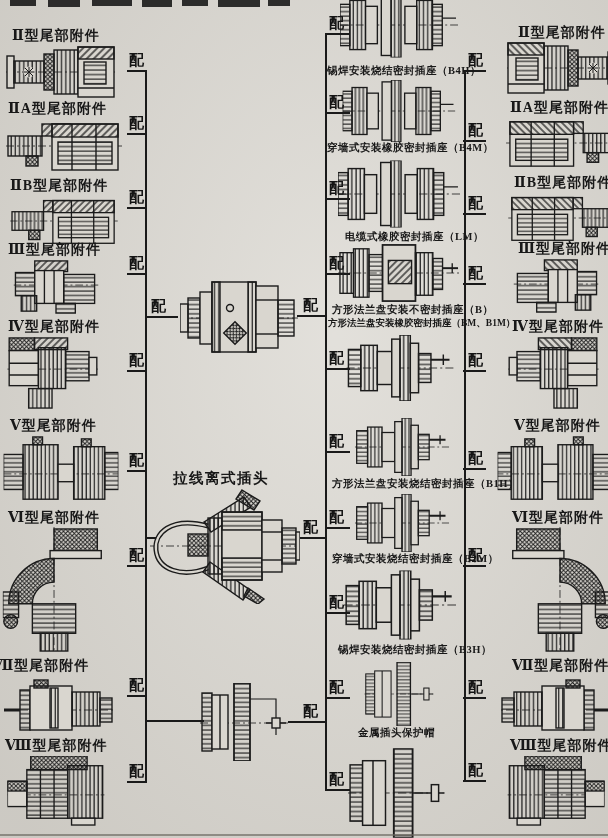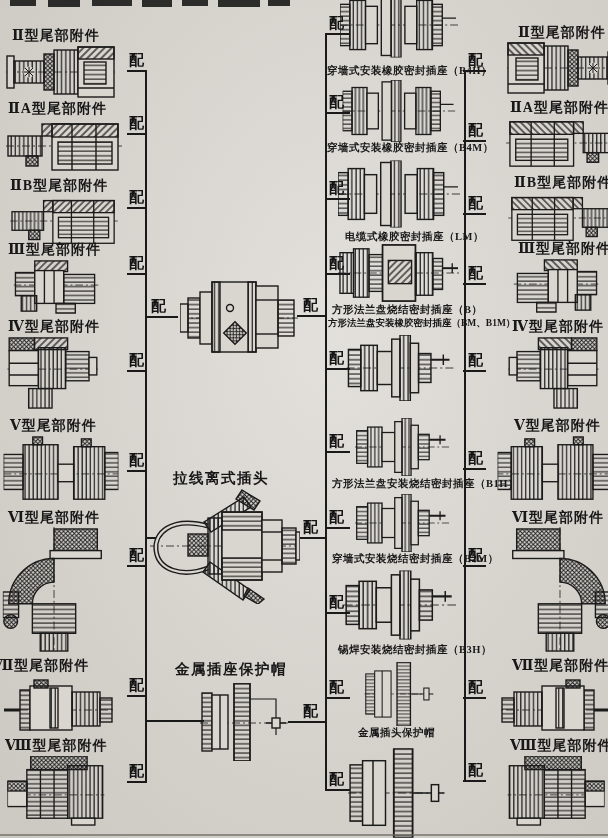--- a/index.html
+++ b/index.html
@@ -396,44 +396,43 @@
 
 <svg class="d" style="left:180px;top:276px;width:118px;height:82px" viewBox="0 0 118 82">
       <use href="#plugPP"></use>
     </svg>
 
 <div class="lb md" style="left:173px;top:469px">拉线离式插头</div>
 <svg class="d" style="left:150px;top:488px;width:150px;height:116px" viewBox="0 0 150 116">
       <use href="#plugLanyard"></use>
     </svg>
 
-<div class="lb md" style="left:175px;top:660px">金属插座保护帽</div>
 <svg class="d" style="left:200px;top:683px;width:88px;height:78px" viewBox="0 0 88 78">
       <use href="#capSocket"></use>
     </svg>
 
 <svg class="d" style="left:340px;top:-10px;width:118px;height:70px" viewBox="0 0 120 66">
       <use href="#socketSym"></use>
     </svg>
-<div class="lb sm" style="left:327px;top:64px">穿墙式安装橡胶密封插座（B4H）</div>
+<div class="lb sm" style="left:327px;top:64px">锡焊安装烧结密封插座（B4H）</div>
 
 <svg class="d" style="left:340px;top:80px;width:118px;height:62px" viewBox="0 0 120 66">
       <use href="#socketSym"></use>
     </svg>
 <div class="lb sm" style="left:327px;top:141px">穿墙式安装橡胶密封插座（B4M）</div>
 
 <svg class="d" style="left:338px;top:158px;width:122px;height:72px" viewBox="0 0 120 66">
       <use href="#socketSym"></use>
     </svg>
 <div class="lb sm" style="left:345px;top:230px">电缆式橡胶密封插座（LM）</div>
 
 <svg class="d" style="left:336px;top:243px;width:126px;height:60px" viewBox="0 0 126 62">
       <use href="#socketFlange"></use>
     </svg>
-<div class="lb sm" style="left:332px;top:303px">方形法兰盘烧结密封插座（B）</div>
+<div class="lb sm" style="left:332px;top:303px">方形法兰盘安装不密封插座（B）</div>
 <div class="lb xs" style="left:328px;top:317px">方形法兰盘安装橡胶密封插座（BM、B1M）</div>
 
 <svg class="d" style="left:344px;top:335px;width:112px;height:66px" viewBox="0 0 104 64">
       <use href="#socketSmall"></use>
     </svg>
 
 <svg class="d" style="left:352px;top:418px;width:100px;height:58px" viewBox="0 0 104 64">
       <use href="#socketSmall"></use>
     </svg>
 <div class="lb sm" style="left:332px;top:477px">方形法兰盘安装烧结密封插座（B1H）</div>

